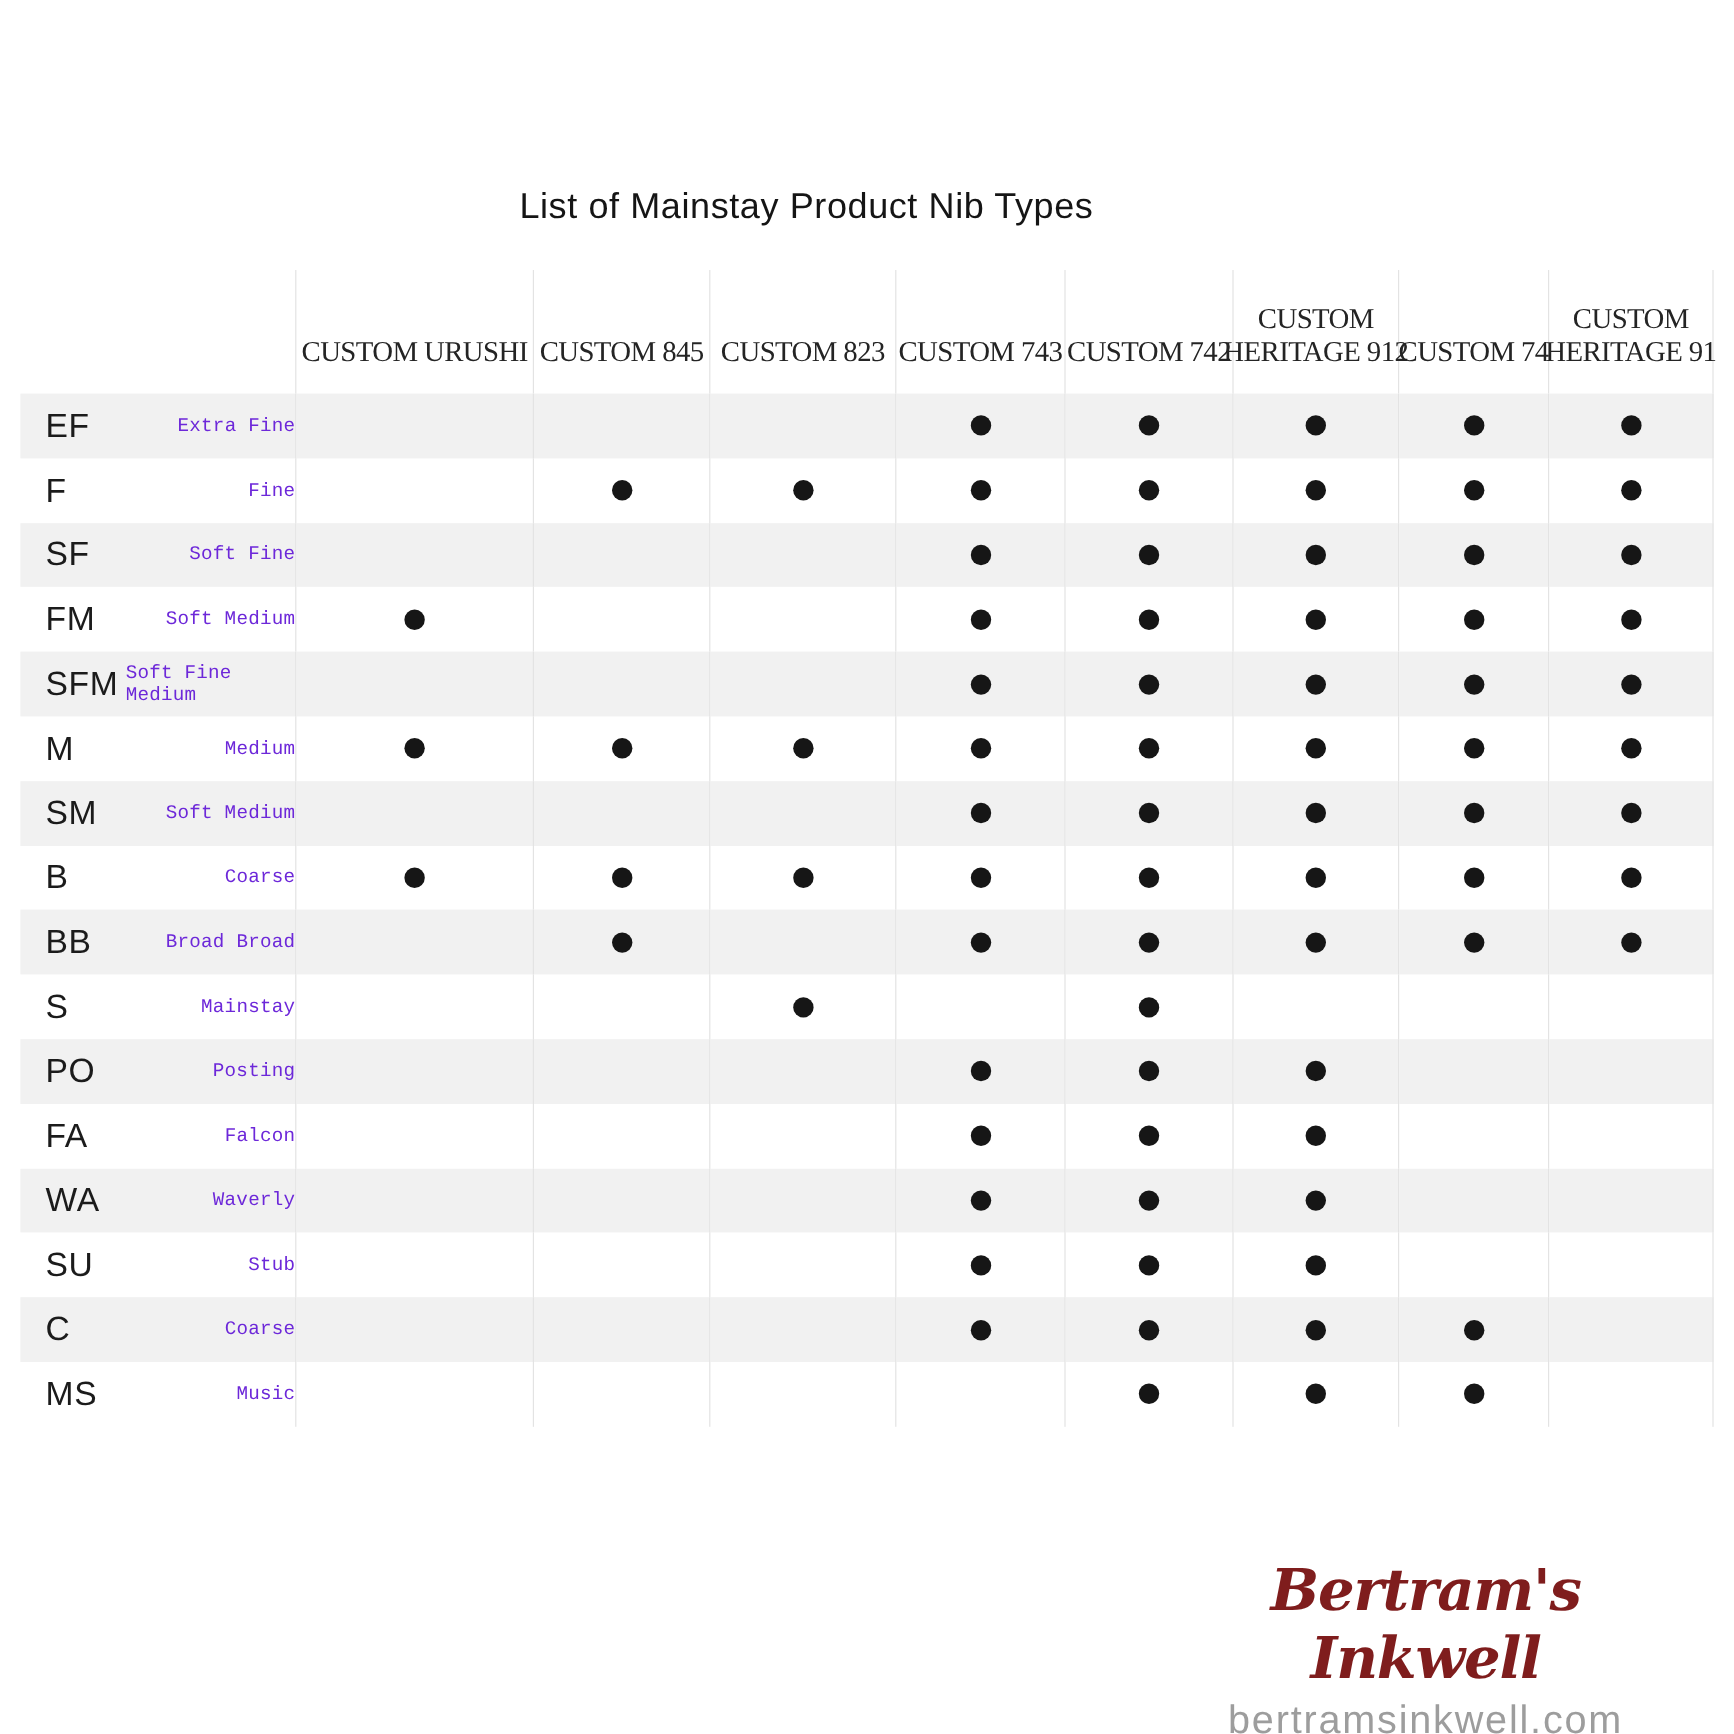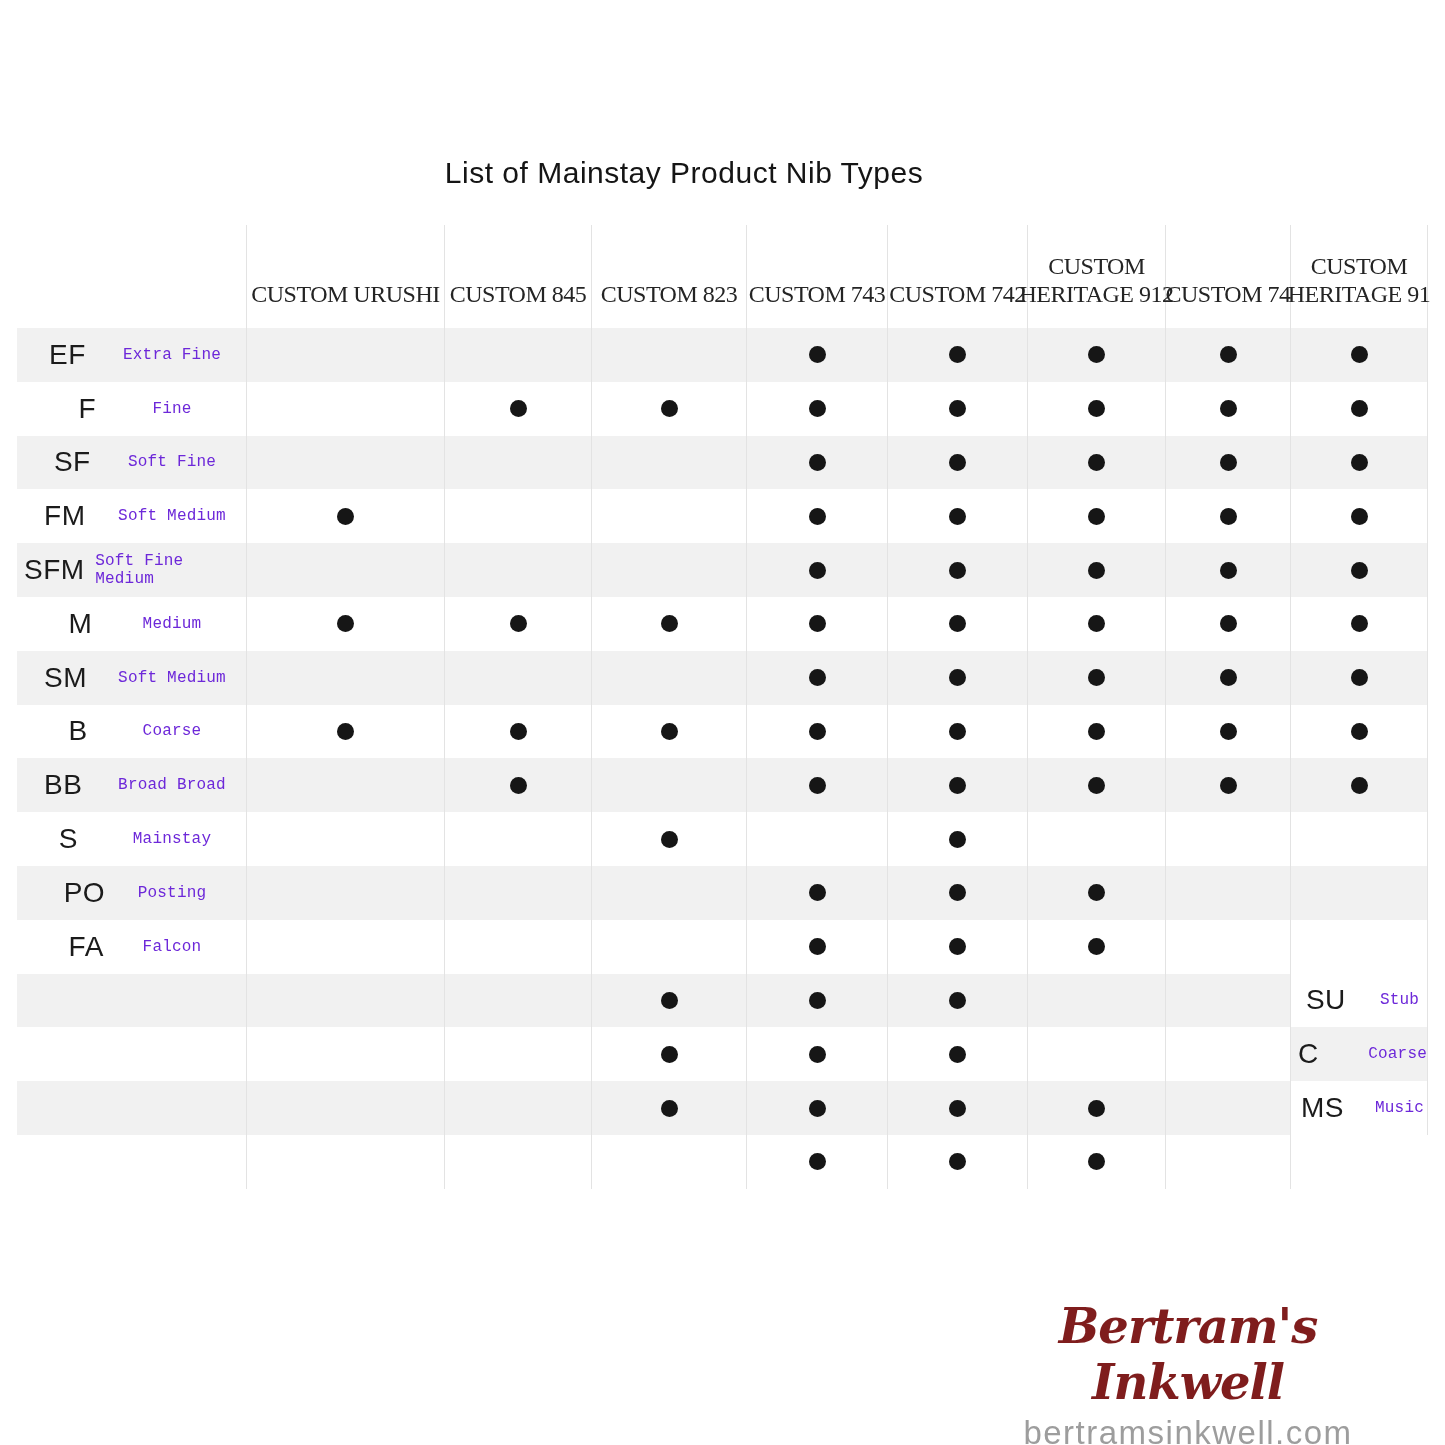--- a/index.html
+++ b/index.html
@@ -7,21 +7,21 @@
     position: relative;
     width: 1445px;
     height: 1445px;
     background: #ffffff;
     overflow: hidden;
     font-family: "Liberation Sans", sans-serif;
   }
   .title {
     position: absolute;
     top: 156px;
-    left: 12px;
+    left: 0;
     width: 1344px;
     margin: 0;
     text-align: center;
     font-size: 30px;
     font-weight: 500;
     letter-spacing: 0.5px;
     color: #151515;
     font-family: "Liberation Sans", sans-serif;
   }
   .nib-table {
@@ -52,22 +52,22 @@
     color: #242424;
     text-align: center;
     white-space: pre;
   }
   .corner-cell { height: 103px; }
   .body-cell {
     height: 53.8px;
     justify-content: center;
   }
   .label-cell {
-    justify-content: center;
-    padding-left: 7px;
+    justify-content: space-between;
+    padding-left: 21px;
   }
   .striped { background: var(--stripe-color, #f1f1f1); }
   .nib-code {
     display: inline-block;
     width: 74px;
     font-size: 28px;
     font-weight: 400;
     letter-spacing: 0.5px;
     color: #1b1b1b;
   }
@@ -405,20 +405,24 @@
         <div class="dot"></div>
       </div>
       <div class="cell body-cell">
         <div class="dot"></div>
       </div>
       <div class="cell body-cell">
         <div class="dot"></div>
       </div>
       <div class="cell body-cell"></div>
       <div class="cell body-cell"></div>
+      <div class="cell body-cell label-cell striped">
+        <div class="nib-code">WA</div>
+        <div class="nib-name">Waverly</div>
+      </div>
       <div class="cell body-cell striped"></div>
       <div class="cell body-cell striped"></div>
       <div class="cell body-cell striped"></div>
       <div class="cell body-cell striped">
         <div class="dot"></div>
       </div>
       <div class="cell body-cell striped">
         <div class="dot"></div>
       </div>
       <div class="cell body-cell striped">

